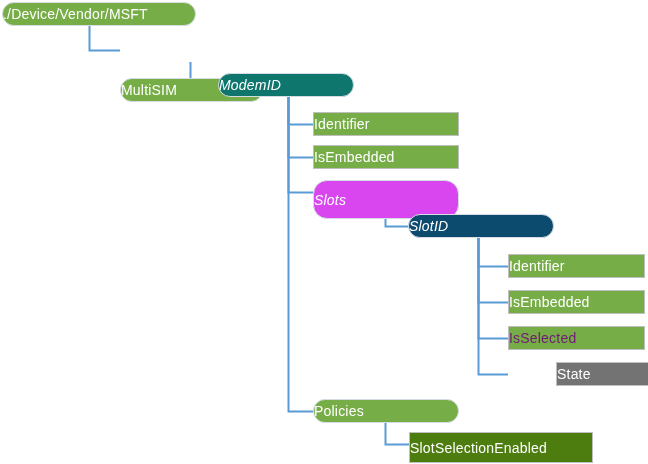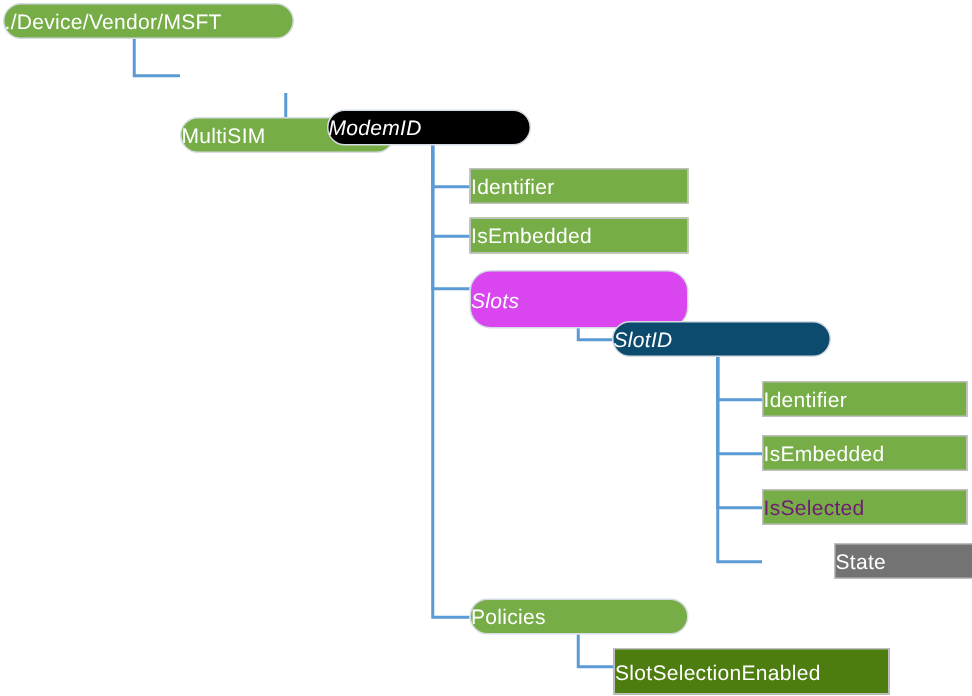--- a/index.html
+++ b/index.html
@@ -71,21 +71,21 @@
       <path d="M 478.5 238 L 478.5 374.5 L 508 374.5" fill="none" stroke="#5B9BD5" stroke-width="2" stroke-linecap="butt" stroke-linejoin="miter"></path>
       <path d="M 385.5 423 L 385.5 444.5 L 409 444.5" fill="none" stroke="#5B9BD5" stroke-width="2" stroke-linecap="butt" stroke-linejoin="miter"></path>
     </svg>
   <div id="node-layer">
       <div class="node rounded" style="left: 2px; top: 2px; width: 194px; height: 24px; background: rgb(118, 173, 70); color: rgb(255, 255, 255);">
         <span>./Device/Vendor/MSFT</span>
       </div>
       <div class="node rounded" style="left: 120px; top: 38px; width: 143px; height: 24px; background: rgb(118, 173, 70); color: rgb(255, 255, 255); margin-top: 40px;">
         <span>MultiSIM</span>
       </div>
-      <div class="node rounded italic" style="left: 218px; top: 73px; width: 136px; height: 24px; background: #000000; color: rgb(255, 255, 255);">
+      <div class="node rounded italic" style="left: 218px; top: 73px; width: 136px; height: 24px; background: #0f766e; color: rgb(255, 255, 255);">
         <span>ModemID</span>
       </div>
       <div class="node square" style="left: 313px; top: 112px; width: 146px; height: 24px; background: rgb(118, 173, 70); color: rgb(255, 255, 255);">
         <span>Identifier</span>
       </div>
       <div class="node square" style="left: 313px; top: 145px; width: 146px; height: 24px; background: rgb(118, 173, 70); color: rgb(255, 255, 255);">
         <span>IsEmbedded</span>
       </div>
       <div class="node rounded" style="left: 313px; top: 180px; width: 146px; height: 39px; background: #d946ef; color: rgb(255, 255, 255); font-style: italic;">
         <span>Slots</span>

